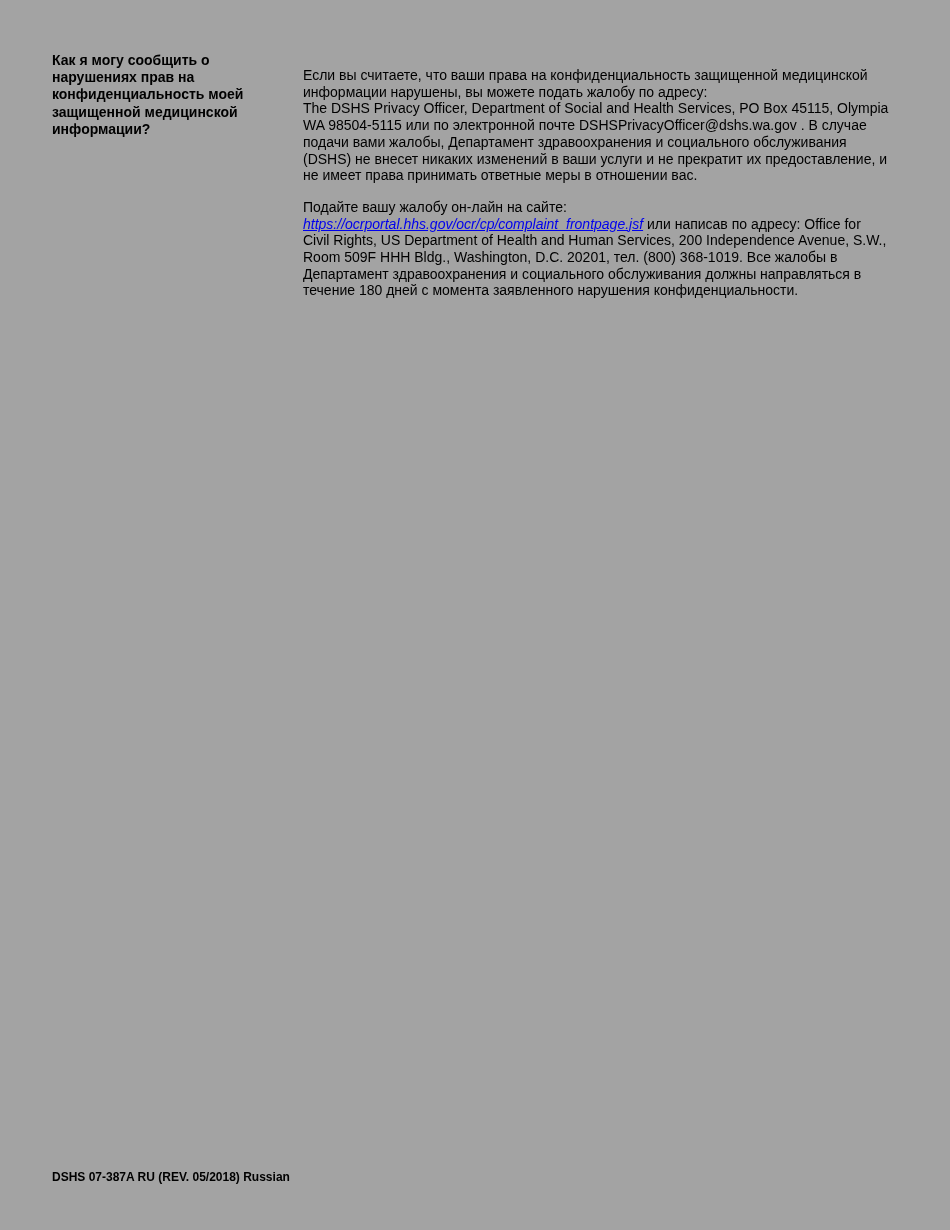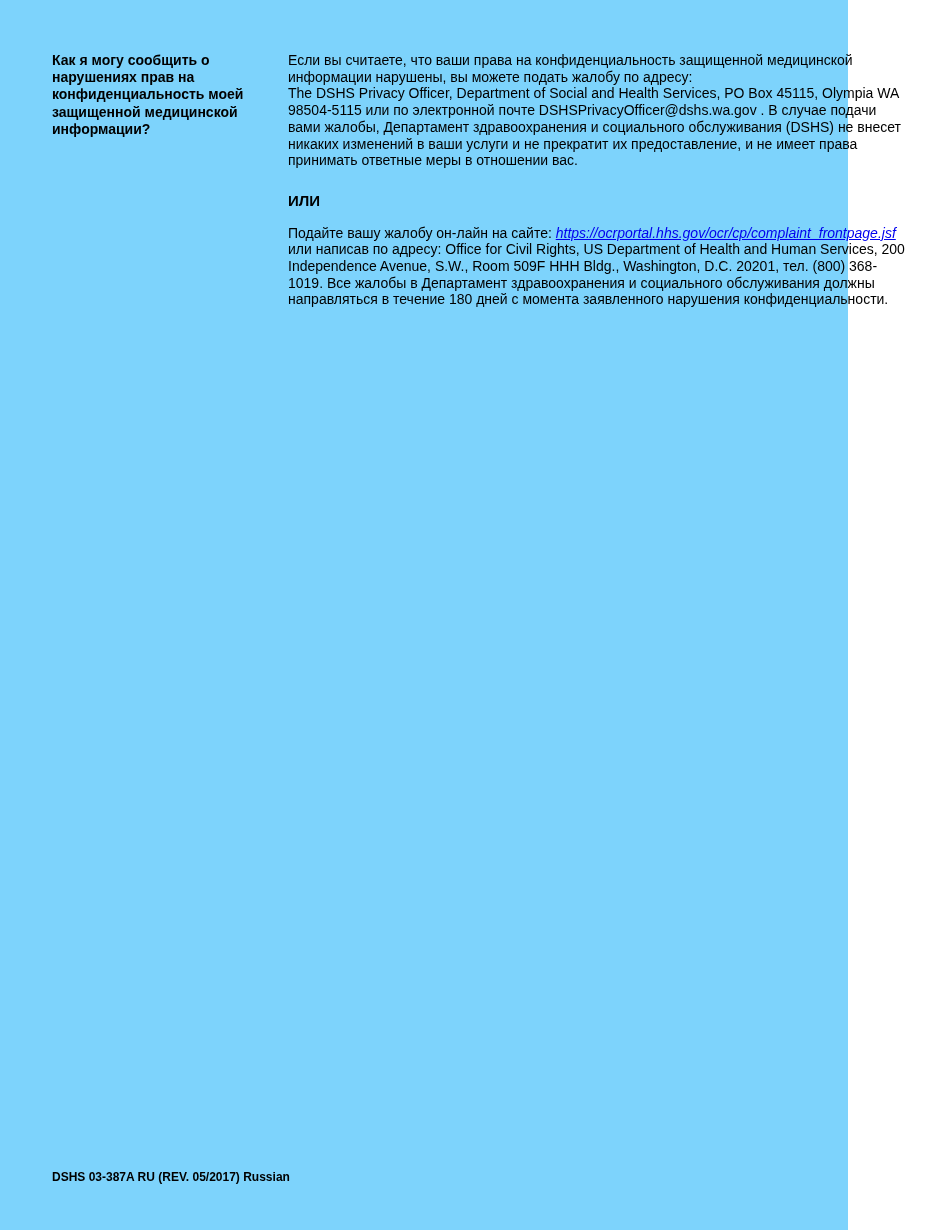--- a/index.html
+++ b/index.html
@@ -2,23 +2,23 @@
 <html><head>
 <meta charset="utf-8">
 <style>
   html, body {
     margin: 0;
     padding: 0;
     background: #ffffff;
   }
   .sheet {
     position: relative;
-    width: 848px;
+    width: 950px;
     height: 1230px;
-    background: #7dd3fc;
+    background: #a3a3a3;
     font-family: "Liberation Sans", "DejaVu Sans", sans-serif;
     color: #000000;
   }
   .question-col {
     position: absolute;
     left: 52px;
     top: 52px;
     width: 232px;
     font-size: 14px;
     line-height: 17.2px;
@@ -26,21 +26,21 @@
   }
   .answer-col {
     position: absolute;
     left: 288px;
     top: 52px;
     width: 618px;
     font-size: 14px;
     line-height: 16.7px;
   }
   .para {
-    margin: 0;
+    margin: 15px;
   }
   .or-label {
     margin: 24px 0 15px 0;
     font-size: 15px;
     font-weight: bold;
   }
   .link {
     color: #0000EE;
     text-decoration: underline;
     font-style: italic;
@@ -61,21 +61,20 @@
 <body>
 
 <div class="sheet">
 
   <div class="question-col">Как я могу сообщить о нарушениях прав на конфиденциальность моей защищенной медицинской информации?</div>
 
   <div class="answer-col">
 
     <p class="para"><span>Если вы считаете, что ваши права на конфиденциальность защищенной медицинской информации нарушены, вы можете подать жалобу по адресу:</span><br><span>The DSHS Privacy Officer, Department of Social and Health Services, PO Box 45115, Olympia WA 98504-5115 или по электронной почте DSHSPrivacyOfficer@dshs.wa.gov .  В случае подачи вами жалобы, Департамент здравоохранения и социального обслуживания (DSHS) не внесет никаких изменений в ваши услуги и не прекратит их предоставление, и не имеет права принимать ответные меры в отношении вас.</span></p>
 
-    <p class="or-label">ИЛИ</p>
 
     <p class="para"><span>Подайте вашу жалобу он-лайн на сайте: </span><a class="link" href="#">https://ocrportal.hhs.gov/ocr/cp/complaint_frontpage.jsf</a><span> или написав по адресу: Office for Civil Rights, US Department of Health and Human Services, </span><span class="addr-large">200 Independence Avenue, S.W., Room 509F HHH Bldg., Washington, D.C. 20201</span><span>, тел. (800) 368-1019.  Все жалобы в Департамент здравоохранения и социального обслуживания должны направляться в течение 180 дней с момента заявленного нарушения конфиденциальности.</span></p>
 
   </div>
 
-  <div class="footer">DSHS 03-387A RU (REV. 05/2017) Russian</div>
+  <div class="footer">DSHS 07-387A RU (REV. 05/2018) Russian</div>
 
 </div>
 
 </body></html>

